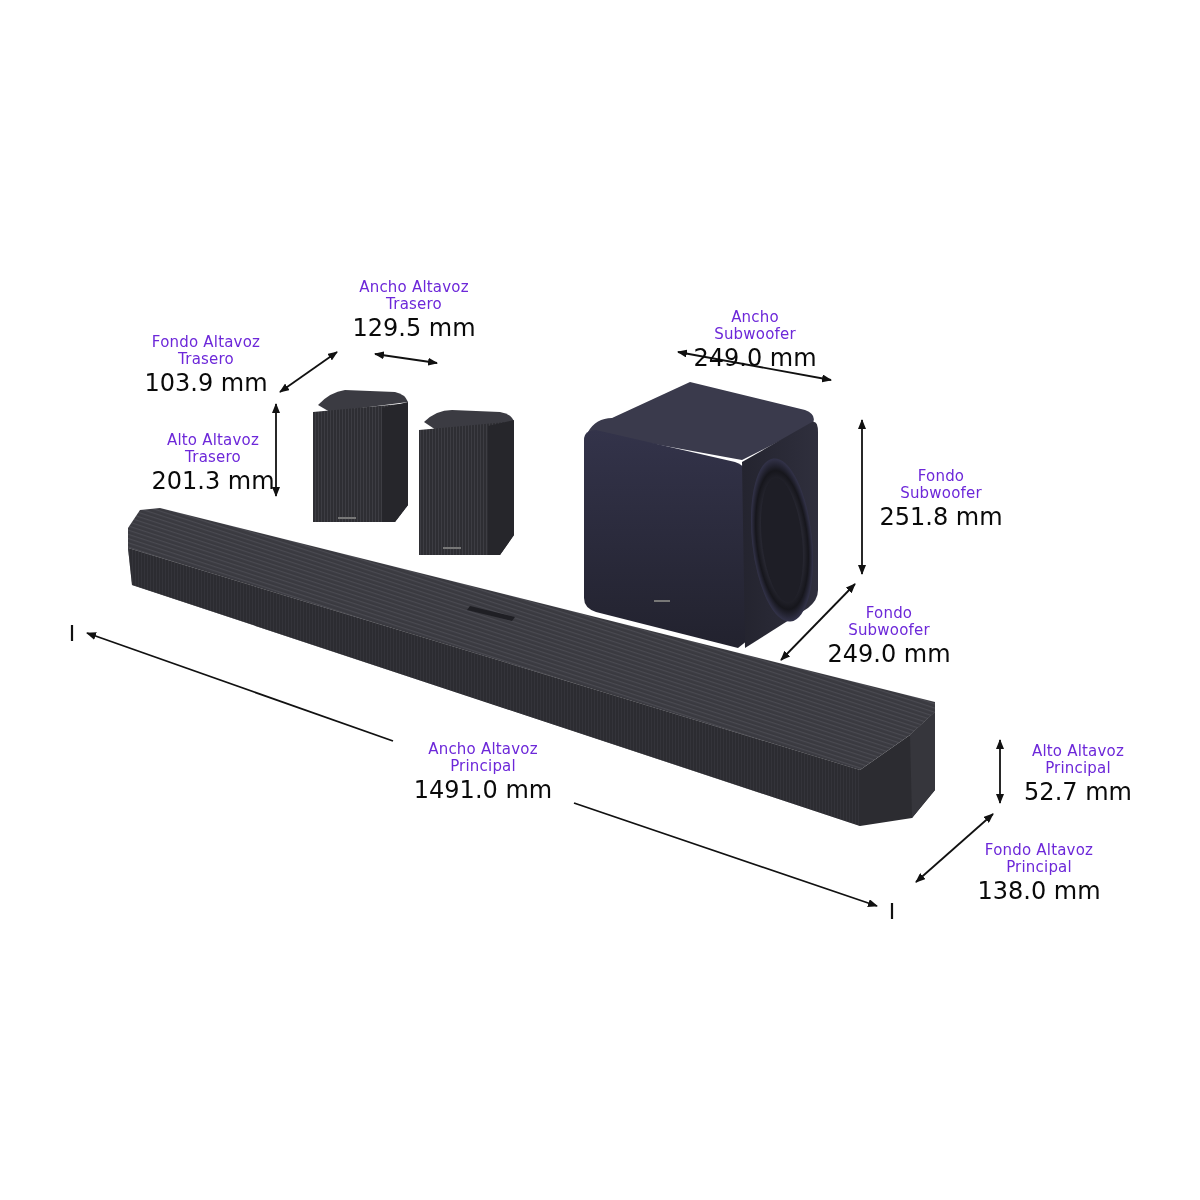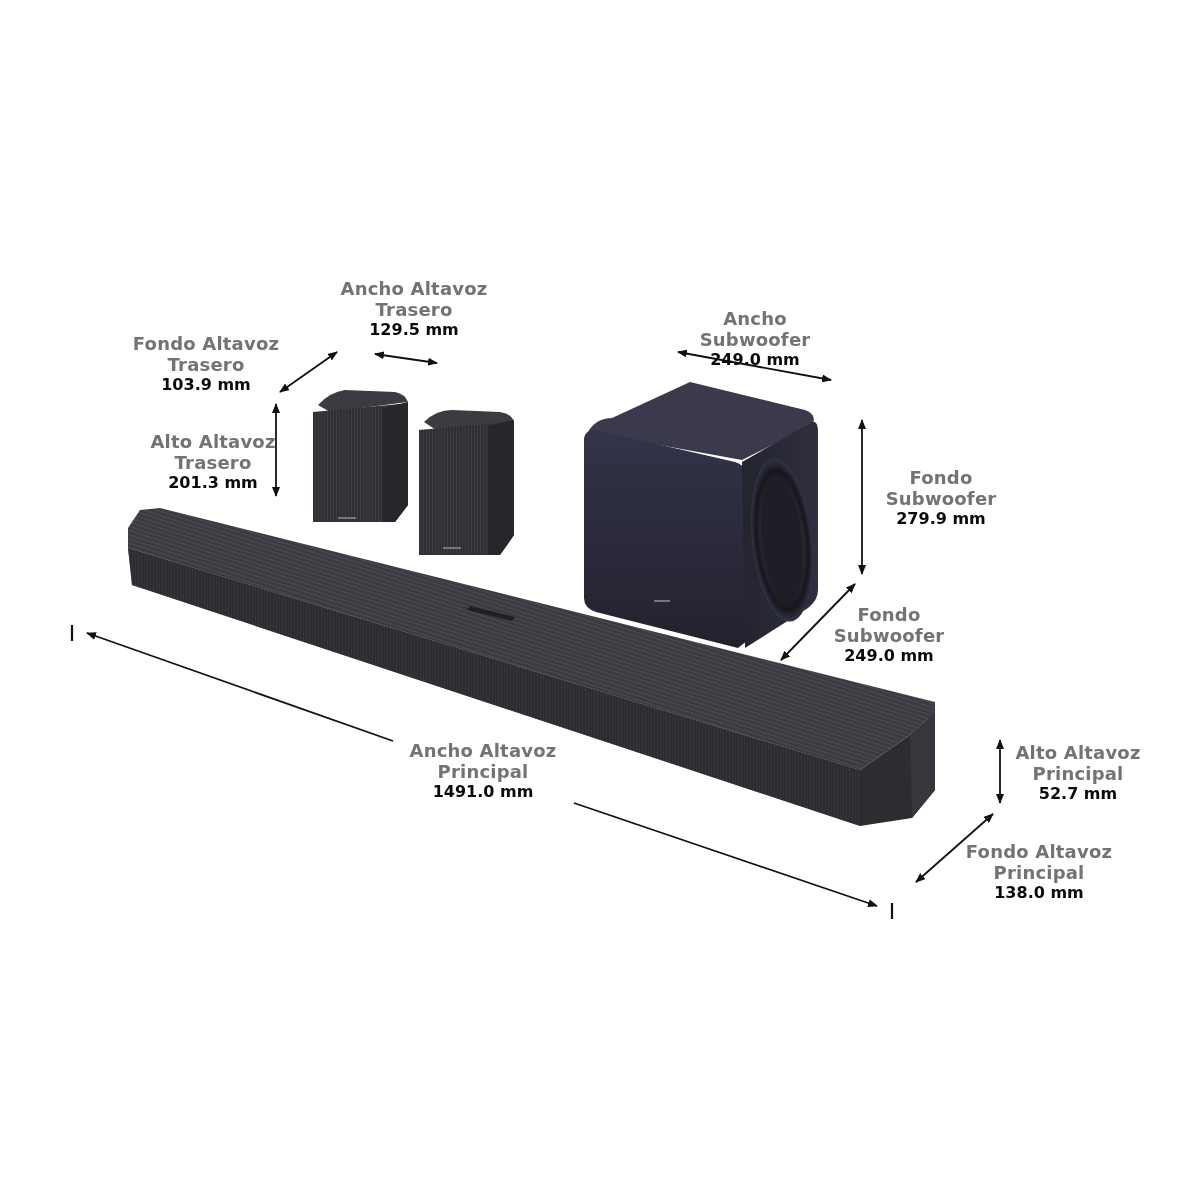--- a/index.html
+++ b/index.html
@@ -1,21 +1,21 @@
 <!DOCTYPE html>
 <html><head>
 <meta charset="utf-8">
 <style>
   html, body { margin: 0; padding: 0; background: #ffffff; }
   body { width: 1200px; height: 1200px; position: relative; overflow: hidden;
          font-family: "DejaVu Sans", "Liberation Sans", sans-serif; color: #111111; }
   #stage { position: absolute; left: 0; top: 0; width: 1200px; height: 1200px; }
   .label { position: absolute; text-align: center; line-height: 1.15; transform: translateX(-50%); white-space: nowrap; }
-  .label .name { font-size: 18px; font-weight: bold; color: #737373; letter-spacing: 0.2px; display: block; }
-  .label .value { font-size: 16px; font-weight: bold; color: #0a0a0a; display: block; margin-top: 1px; }
+  .label .name { font-size: 15px; font-weight: normal; color: #6d28d9; letter-spacing: 0.2px; display: block; }
+  .label .value { font-size: 24px; font-weight: normal; color: #0a0a0a; display: block; margin-top: 1px; }
 </style>
 </head>
 <body>
 
 <div id="stage">
   <svg width="1200" height="1200" viewBox="0 0 1200 1200" xmlns="http://www.w3.org/2000/svg">
     <defs>
       <marker id="ah" markerWidth="10" markerHeight="8" refX="9" refY="4" orient="auto-start-reverse" markerUnits="userSpaceOnUse">
         <path d="M0,0 L10,4 L0,8 Z" fill="#111"></path>
       </marker>
@@ -126,21 +126,21 @@
 
   <div class="label" style="left:755px; top:285px;margin-top:24px;">
     <span class="name">Ancho</span>
     <span class="name">Subwoofer</span>
     <span class="value">249.0 mm</span>
   </div>
 
   <div class="label" style="left:941px; top:468px;">
     <span class="name">Fondo</span>
     <span class="name">Subwoofer</span>
-    <span class="value">279.9 mm</span>
+    <span class="value">251.8 mm</span>
   </div>
 
   <div class="label" style="left:889px; top:605px;">
     <span class="name">Fondo</span>
     <span class="name">Subwoofer</span>
     <span class="value">249.0 mm</span>
   </div>
 
   <div class="label" style="left:483px; top:741px;">
     <span class="name">Ancho Altavoz</span>

